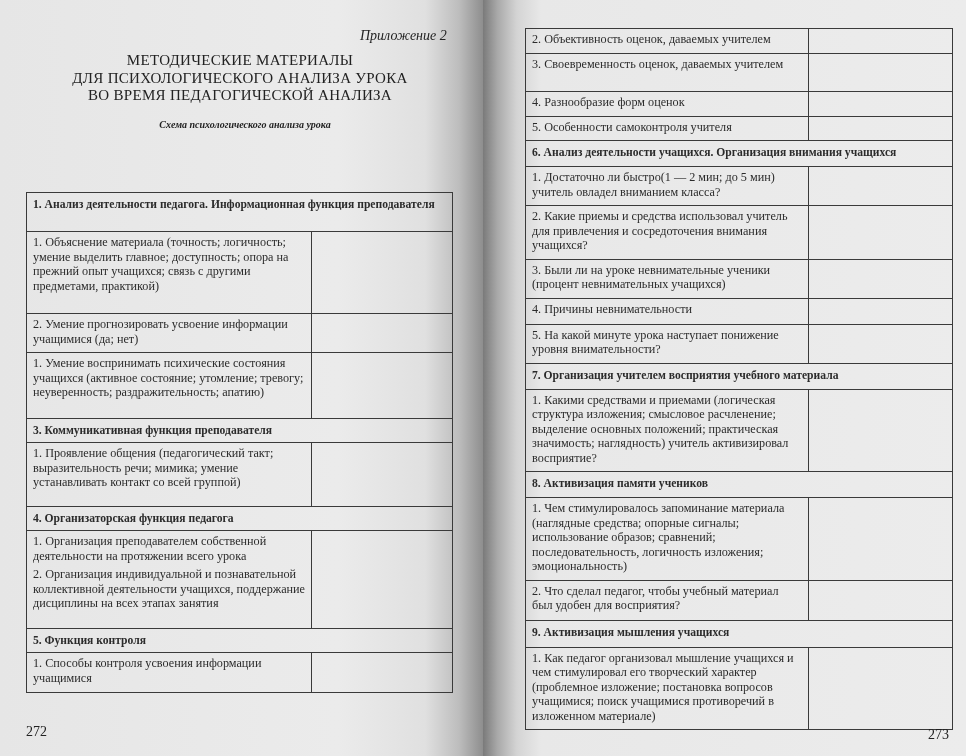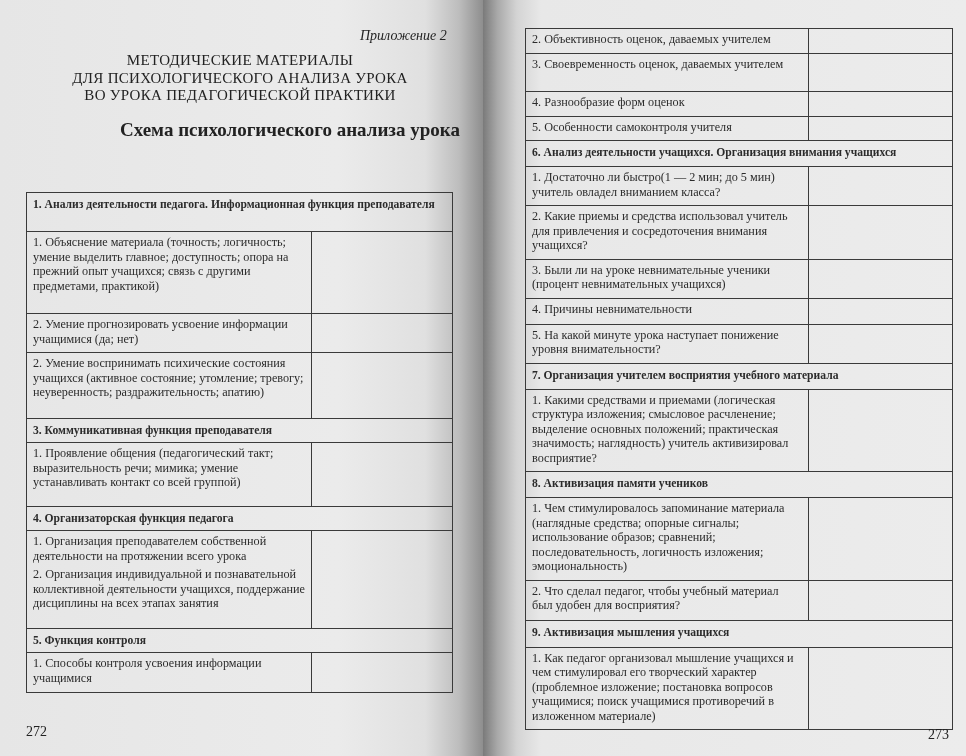--- a/index.html
+++ b/index.html
@@ -26,21 +26,21 @@
     font-style: italic; font-size: 14px; color: #222;
   }
   .main-title {
     position: absolute; left: 40px; width: 400px; top: 52px;
     text-align: center; font-size: 15px; line-height: 17.5px; letter-spacing: 0.3px;
     color: #222;
   }
   .main-title div { white-space: nowrap; }
   .subtitle {
     position: absolute; left: 30px; width: 430px; top: 119px;
-    text-align: right; font-weight: bold; font-size: 19px; color: #222;
+    text-align: center; font-weight: bold; font-size: 10px; color: #222; font-style: italic;
   }
   .fields {
     position: absolute; left: 46px; top: 143px; font-size: 12.5px; line-height: 18px; color: #333;
   }
   .field-row { display: flex; align-items: flex-end; white-space: nowrap; }
   .blank { display: inline-block; border-bottom: 1px solid #333; height: 13px; margin-left: 2px; margin-right: 6px; }
 
   table.form {
     position: absolute;
     border-collapse: collapse;
@@ -67,21 +67,21 @@
 </style>
 </head>
 <body>
 
 <div class="page page-left">
   <div class="appendix">Приложение 2</div>
 
   <div class="main-title">
     <div>МЕТОДИЧЕСКИЕ МАТЕРИАЛЫ</div>
     <div>ДЛЯ ПСИХОЛОГИЧЕСКОГО АНАЛИЗА УРОКА</div>
-    <div>ВО УРОКА ПЕДАГОГИЧЕСКОЙ ПРАКТИКИ</div>
+    <div>ВО ВРЕМЯ ПЕДАГОГИЧЕСКОЙ АНАЛИЗА</div>
   </div>
 
   <div class="subtitle">Схема психологического анализа урока</div>
 
 
   <table class="form tbl-left">
     <colgroup>
         <col style="width:285px">
         <col style="width:141px">
       </colgroup>
@@ -91,21 +91,21 @@
     </tr>
     <tr>
       <td style="height:82px;">1. Объяснение материала (точность; логичность; умение выделить главное; доступность; опора на прежний опыт учащихся; связь с другими предметами, практикой)</td>
       <td class="answer"></td>
     </tr>
     <tr>
       <td style="height:36px;">2. Умение прогнозировать усвоение информации учащимися (да; нет)</td>
       <td class="answer"></td>
     </tr>
     <tr>
-      <td style="height:66px;">2. Умение воспринимать психические состояния учащихся (активное состояние; утомление; тревогу; неуверенность; раздражительность; апатию)</td>
+      <td style="height:66px;">1. Умение воспринимать психические состояния учащихся (активное состояние; утомление; тревогу; неуверенность; раздражительность; апатию)</td>
       <td class="answer"></td>
     </tr>
     <tr>
       <td colspan="2" class="head" style="height:24px;">3. Коммуникативная функция преподавателя</td>
     </tr>
     <tr>
       <td style="height:64px;">1. Проявление общения (педагогический такт; выразительность речи; мимика; умение устанавливать контакт со всей группой)</td>
       <td class="answer"></td>
     </tr>
     <tr>

